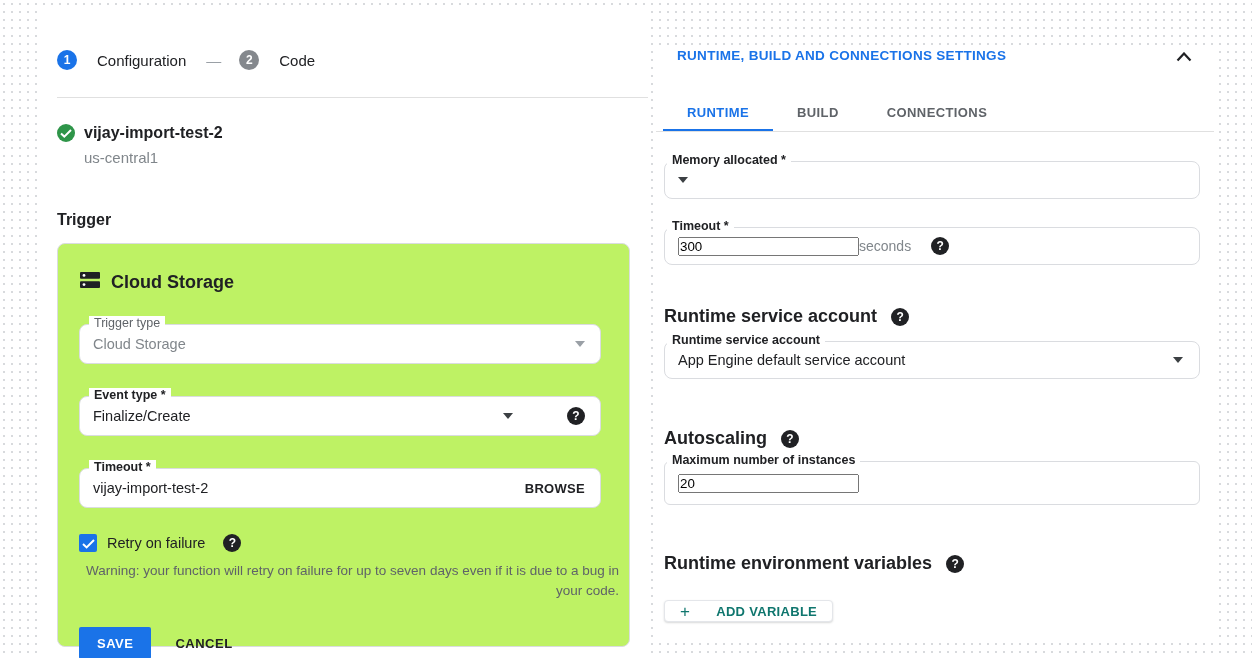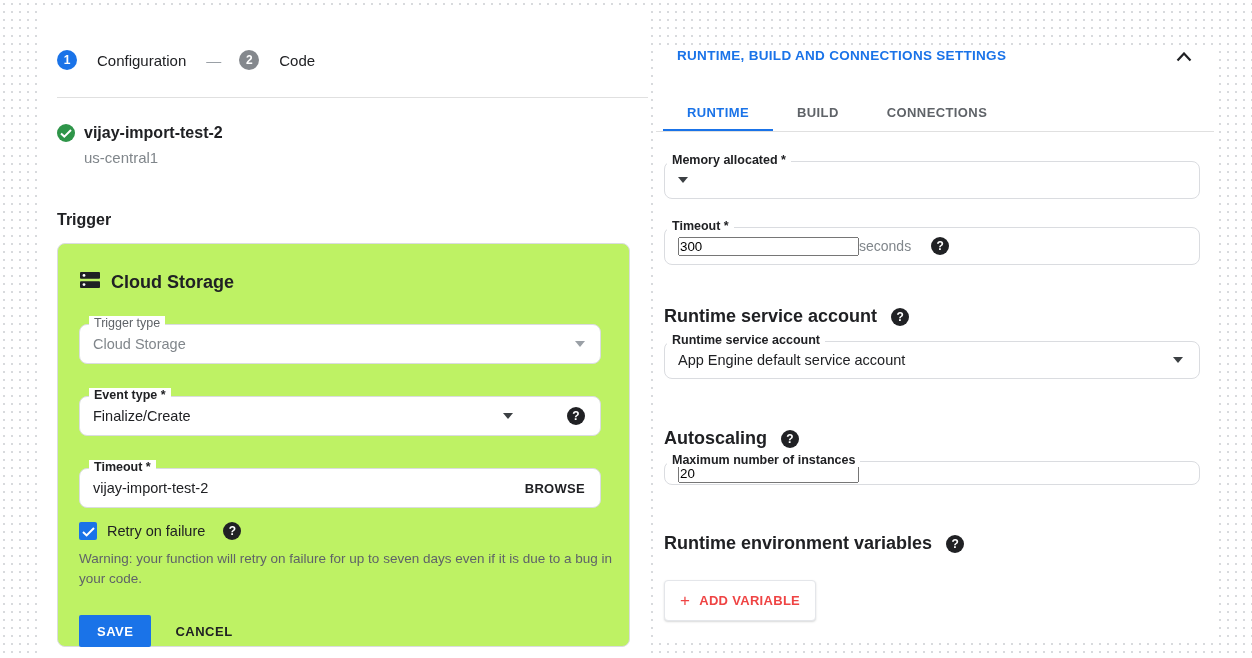--- a/index.html
+++ b/index.html
@@ -56,26 +56,26 @@
   .help-icon{ width:18px; height:18px; border-radius:50%; background:#202124; color:#fff;
     display:inline-flex; align-items:center; justify-content:center; flex:0 0 auto;
     font-size:12px; font-weight:700; }
   .help-icon::after{ content:"?"; }
 
   .mt-tt{ margin-top:31px; }
   .mt-field{ margin-top:32px; }
   .ev-caret{ margin:0 25px 0 0; }
   .browse{ font-size:13px; font-weight:700; letter-spacing:.3px; color:#202124; cursor:pointer; }
 
-  .retry-row{ display:flex; align-items:center; gap:10px; margin-top:14px; }
+  .retry-row{ display:flex; align-items:center; gap:10px; margin-top:26px; }
   .checkbox{ width:18px; height:18px; border-radius:2px; background:#1a73e8; position:relative; flex:0 0 auto; }
   .checkbox svg{ position:absolute; left:2.5px; top:4.5px; }
   .retry-label{ font-size:14.5px; color:#202124; }
   .retry-help{ margin-left:8px; }
-  .warning{ margin-top:9px; width:540px; font-size:13.5px; line-height:20px; color:#5f6368; }
+  .warning{ margin-top:9px; width:540px; font-size:13.5px; line-height:20px; color:#5f6368;text-align:right; }
 
   .btn-row{ display:flex; align-items:center; margin-top:26px; }
   .save-btn{ background:#1a73e8; color:#fff; border:none; border-radius:2px; height:32px; padding:0 18px;
     font-family:inherit; font-size:13px; font-weight:700; letter-spacing:.5px; cursor:pointer; }
   .cancel-btn{ background:none; border:none; margin-left:24px; font-family:inherit; font-size:13px;
     font-weight:700; letter-spacing:.5px; color:#202124; cursor:pointer; }
 
   
   .rt-header{ height:48px; display:flex; align-items:flex-start; padding:0 22px 0 21px; cursor:pointer; }
   .rt-title{ flex:1; font-size:13.5px; font-weight:700; letter-spacing:.3px; color:#1a73e8; }
@@ -83,34 +83,34 @@
 
   .tabs{ display:flex; padding-left:7px; border-bottom:1px solid #e0e0e0; }
   .tab{ height:35px; padding:0 24px; display:flex; align-items:center; font-size:13px; font-weight:700;
     letter-spacing:.4px; color:#5f6368; cursor:pointer; border-bottom:2px solid transparent; }
   .tab.active{ color:#1a73e8; border-bottom-color:#1a73e8; }
 
   .rt-body{ padding:0 14px 0 8px; }
   .rfield{ position:relative; width:536px; height:38px; border:1px solid #dadce0; border-radius:8px;
     background:#fff; display:flex; align-items:center; padding:0 16px 0 13px; }
   .rfield .flabel{ left:2px; }
-  .rfield.tall{ height:24px; }
+  .rfield.tall{ height:44px;border-radius:6px; }
   .suffix{ font-size:14px; color:#80868b; margin-right:20px; }
 
   .mt-mem{ margin-top:29px; }
   .mt-timeout{ margin-top:28px; }
   .sec-heading{ display:flex; align-items:center; gap:14px; font-size:18px; font-weight:700; color:#202124; }
   .mt-rsa-h{ margin-top:41px; }
   .mt-rsa-f{ margin-top:14px; }
   .mt-auto-h{ margin-top:49px; }
   .mt-max-f{ margin-top:12px; }
   .mt-env-h{ margin-top:48px; }
-  .add-var-btn{ margin-top:26px; display:inline-flex; align-items:center; gap:9px; height:41px; padding:0 15px;
+  .add-var-btn{ margin-top:26px; display:inline-flex; align-items:center; gap:26px; height:22px; padding:0 15px;
     background:#fff; border:1px solid #e4e6ea; border-radius:4px; box-shadow:0 1px 2px rgba(60,64,67,.2);
-    font-family:inherit; font-size:13px; font-weight:700; letter-spacing:.3px; color:#ef4444; cursor:pointer; }
+    font-family:inherit; font-size:13px; font-weight:700; letter-spacing:.3px; color:#0f766e; cursor:pointer; }
   .plus-icon{ font-size:17px; font-weight:400; line-height:1; }
   .plus-icon::after{ content:"+"; }
 </style>
 </head>
 <body>
 
 <div class="canvas">
 
   <div class="panel left-panel">
 

